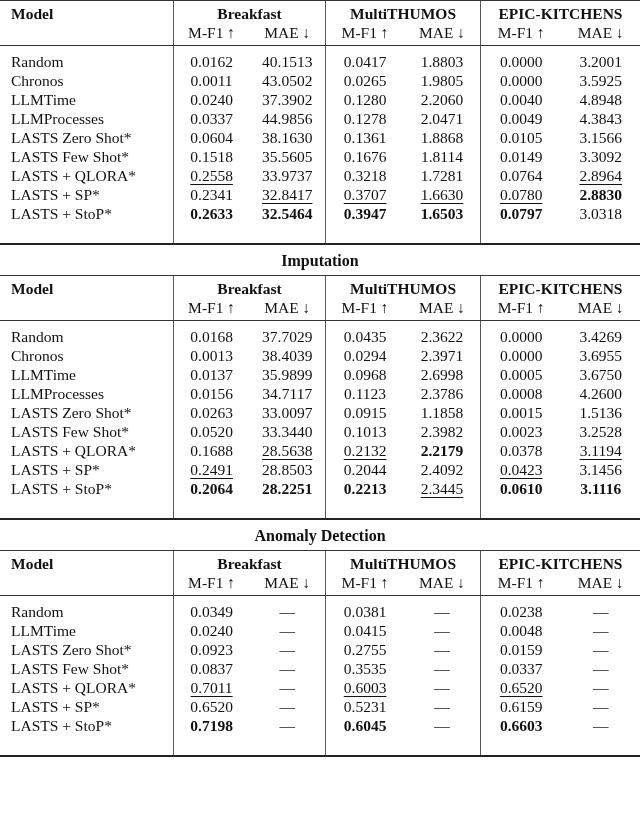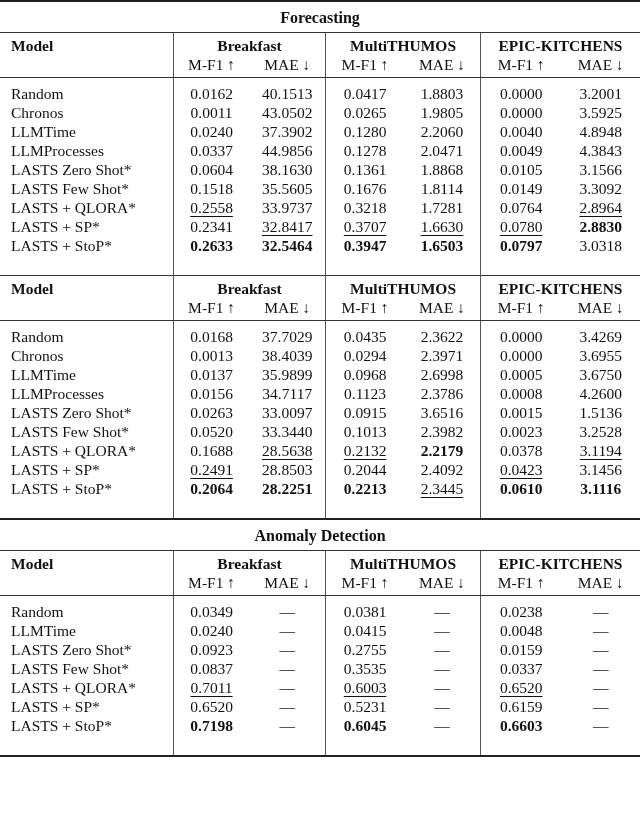--- a/index.html
+++ b/index.html
@@ -35,23 +35,20 @@
   .bold { font-weight: bold; }
   .ul { text-decoration: underline; text-underline-offset: 3px; text-decoration-thickness: 1px; }
   .bottom-rule td { border-bottom: 2.5px solid #222; }
 </style>
 </head>
 <body>
 
 <div class="wrap">
   <table class="res" id="res">
     <tbody id="tbody">
-  <tr class="sec-title thick-top">
-    <td colspan="7">Forecasting</td>
-  </tr>
   <tr class="hdr1 thin-top">
     <td class="col-model">Model</td>
     <td class="col-v vl" colspan="2">Breakfast</td>
     <td class="col-v vl" colspan="2">MultiTHUMOS</td>
     <td class="col-v vl" colspan="2">EPIC-KITCHENS</td>
   </tr>
   <tr class="hdr2">
     <td class="col-model" style="border-bottom: 1.2px solid rgb(51, 51, 51);"></td>
     <td class="col-v vl b1" style="border-bottom: 1.2px solid rgb(51, 51, 51);">M-F1 ↑</td>
     <td class="col-v b2" style="border-bottom: 1.2px solid rgb(51, 51, 51);">MAE ↓</td>
@@ -134,20 +131,23 @@
         </tr>
         <tr class="last-data">
           <td class="col-model">LASTS + StoP*</td>
           <td class="col-v b1 vl"><span class="bold">0.2633</span></td>
           <td class="col-v b2"><span class="bold">32.5464</span></td>
           <td class="col-v m1 vl"><span class="bold">0.3947</span></td>
           <td class="col-v m2"><span class="bold">1.6503</span></td>
           <td class="col-v e1 vl"><span class="bold">0.0797</span></td>
           <td class="col-v e2"><span>3.0318</span></td>
         </tr>
+  <tr class="sec-title thick-top">
+    <td colspan="7">Imputation</td>
+  </tr>
   <tr class="hdr1 thin-top">
     <td class="col-model">Model</td>
     <td class="col-v vl" colspan="2">Breakfast</td>
     <td class="col-v vl" colspan="2">MultiTHUMOS</td>
     <td class="col-v vl" colspan="2">EPIC-KITCHENS</td>
   </tr>
   <tr class="hdr2">
     <td class="col-model" style="border-bottom: 1.2px solid rgb(51, 51, 51);"></td>
     <td class="col-v vl b1" style="border-bottom: 1.2px solid rgb(51, 51, 51);">M-F1 ↑</td>
     <td class="col-v b2" style="border-bottom: 1.2px solid rgb(51, 51, 51);">MAE ↓</td>
@@ -190,21 +190,21 @@
           <td class="col-v m1 vl"><span>0.1123</span></td>
           <td class="col-v m2"><span>2.3786</span></td>
           <td class="col-v e1 vl"><span>0.0008</span></td>
           <td class="col-v e2"><span>4.2600</span></td>
         </tr>
         <tr>
           <td class="col-model">LASTS Zero Shot*</td>
           <td class="col-v b1 vl"><span>0.0263</span></td>
           <td class="col-v b2"><span>33.0097</span></td>
           <td class="col-v m1 vl"><span>0.0915</span></td>
-          <td class="col-v m2"><span>3.6516</span></td>
+          <td class="col-v m2"><span>1.1858</span></td>
           <td class="col-v e1 vl"><span>0.0015</span></td>
           <td class="col-v e2"><span>1.5136</span></td>
         </tr>
         <tr>
           <td class="col-model">LASTS Few Shot*</td>
           <td class="col-v b1 vl"><span>0.0520</span></td>
           <td class="col-v b2"><span>33.3440</span></td>
           <td class="col-v m1 vl"><span>0.1013</span></td>
           <td class="col-v m2"><span>2.3982</span></td>
           <td class="col-v e1 vl"><span>0.0023</span></td>

